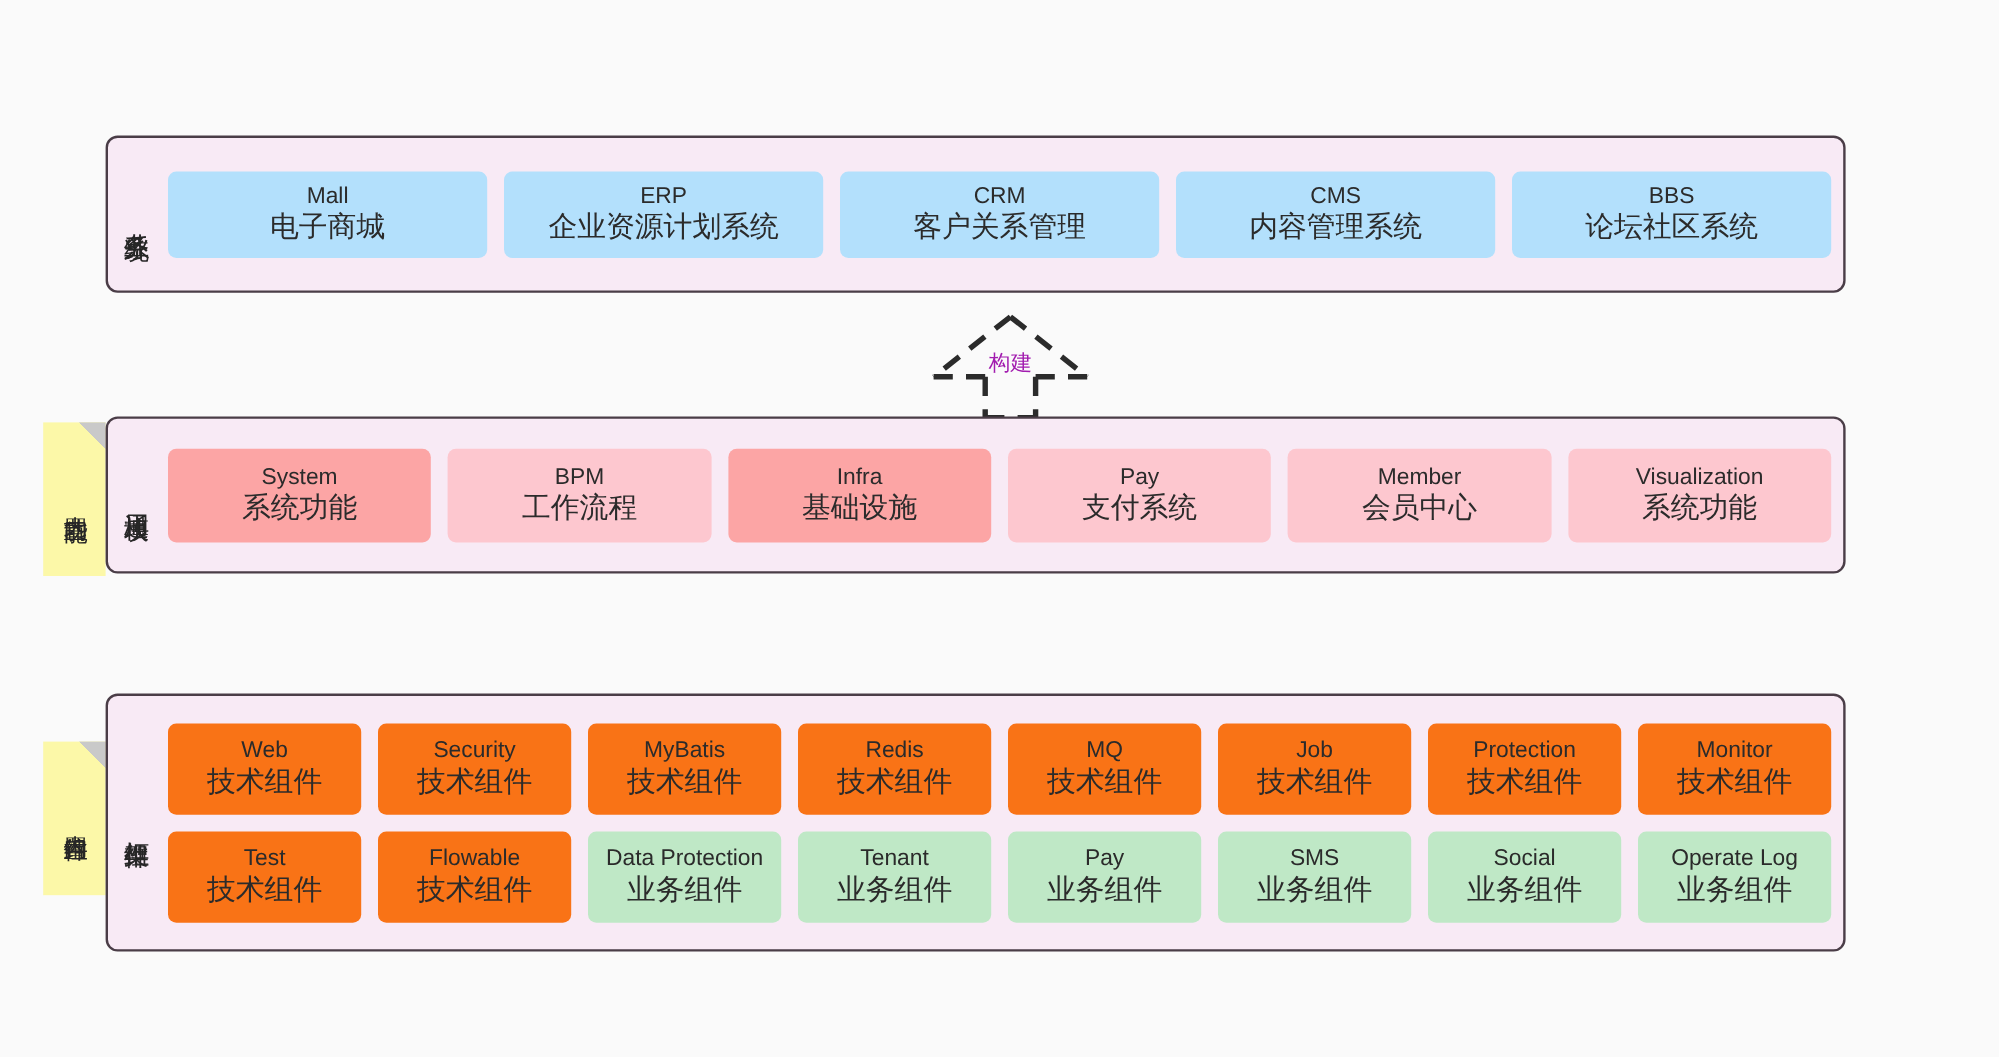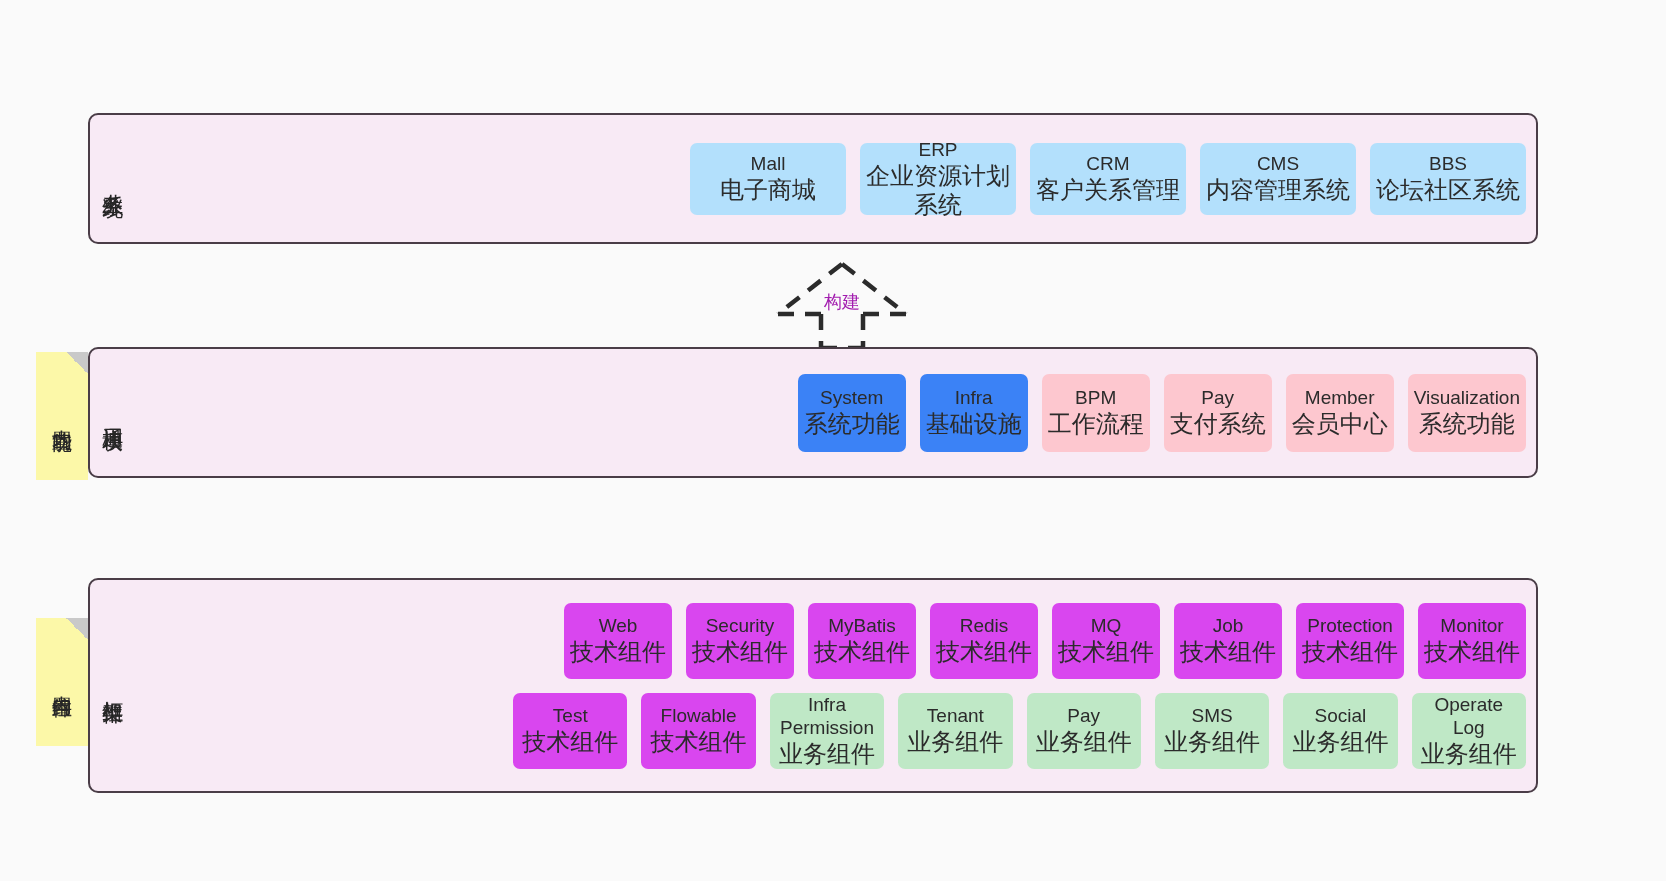--- a/index.html
+++ b/index.html
@@ -50,21 +50,20 @@
     user-select: none;
   }
 
   .layer-body {
     flex: 1 1 auto;
     display: flex;
     flex-direction: column;
     justify-content: center;
     padding: 0 10px 0 4px;
     gap: 14px;
-    align-items: flex-end;
   }
 
   .cell-row {
     display: flex;
     gap: 14px;
     align-items: stretch;
   }
 
   .cell {
     flex: 1 1 0;
@@ -82,23 +81,23 @@
     font-size: 19px;
     color: #2b2b2b;
   }
   .cell .cell-cn {
     font-size: 24px;
     color: #2b2b2b;
   }
 
   
   .c-blue       { background: #b3e0fc; }
-  .c-red        { background: #3b82f6; }
+  .c-red        { background: #fca5a5; }
   .c-pink       { background: #fdc7cf; }
-  .c-green      { background: #d946ef; }
+  .c-green      { background: #f97316; }
   .c-greenlight { background: #bfe8c6; }
 
   
   #layer-business { left: 88px;  top: 113px; width: 1450px; height: 131px; }
   #layer-modules  { left: 88px;  top: 347px; width: 1450px; height: 131px; }
   #layer-frame    { left: 88px;  top: 578px; width: 1450px; height: 215px; }
 
   #layer-business .cell-row { height: 72px; }
   #layer-modules  .cell-row { height: 78px; }
   #layer-frame    .cell-row { height: 76px; }
@@ -202,29 +201,29 @@
   </div>
 
   <div class="layer" id="layer-modules">
     <div class="layer-title">通用模块</div>
     <div class="layer-body">
       <div class="cell-row">
         <div class="cell c-red">
           <span class="cell-en">System</span>
           <span class="cell-cn">系统功能</span>
         </div>
+        <div class="cell c-pink">
+          <span class="cell-en">BPM</span>
+          <span class="cell-cn">工作流程</span>
+        </div>
         <div class="cell c-red">
           <span class="cell-en">Infra</span>
           <span class="cell-cn">基础设施</span>
         </div>
         <div class="cell c-pink">
-          <span class="cell-en">BPM</span>
-          <span class="cell-cn">工作流程</span>
-        </div>
-        <div class="cell c-pink">
           <span class="cell-en">Pay</span>
           <span class="cell-cn">支付系统</span>
         </div>
         <div class="cell c-pink">
           <span class="cell-en">Member</span>
           <span class="cell-cn">会员中心</span>
         </div>
         <div class="cell c-pink">
           <span class="cell-en">Visualization</span>
           <span class="cell-cn">系统功能</span>
@@ -281,21 +280,21 @@
       <div class="cell-row">
         <div class="cell c-green">
           <span class="cell-en">Test</span>
           <span class="cell-cn">技术组件</span>
         </div>
         <div class="cell c-green">
           <span class="cell-en">Flowable</span>
           <span class="cell-cn">技术组件</span>
         </div>
         <div class="cell c-greenlight">
-          <span class="cell-en">Infra Permission</span>
+          <span class="cell-en">Data Protection</span>
           <span class="cell-cn">业务组件</span>
         </div>
         <div class="cell c-greenlight">
           <span class="cell-en">Tenant</span>
           <span class="cell-cn">业务组件</span>
         </div>
         <div class="cell c-greenlight">
           <span class="cell-en">Pay</span>
           <span class="cell-cn">业务组件</span>
         </div>

